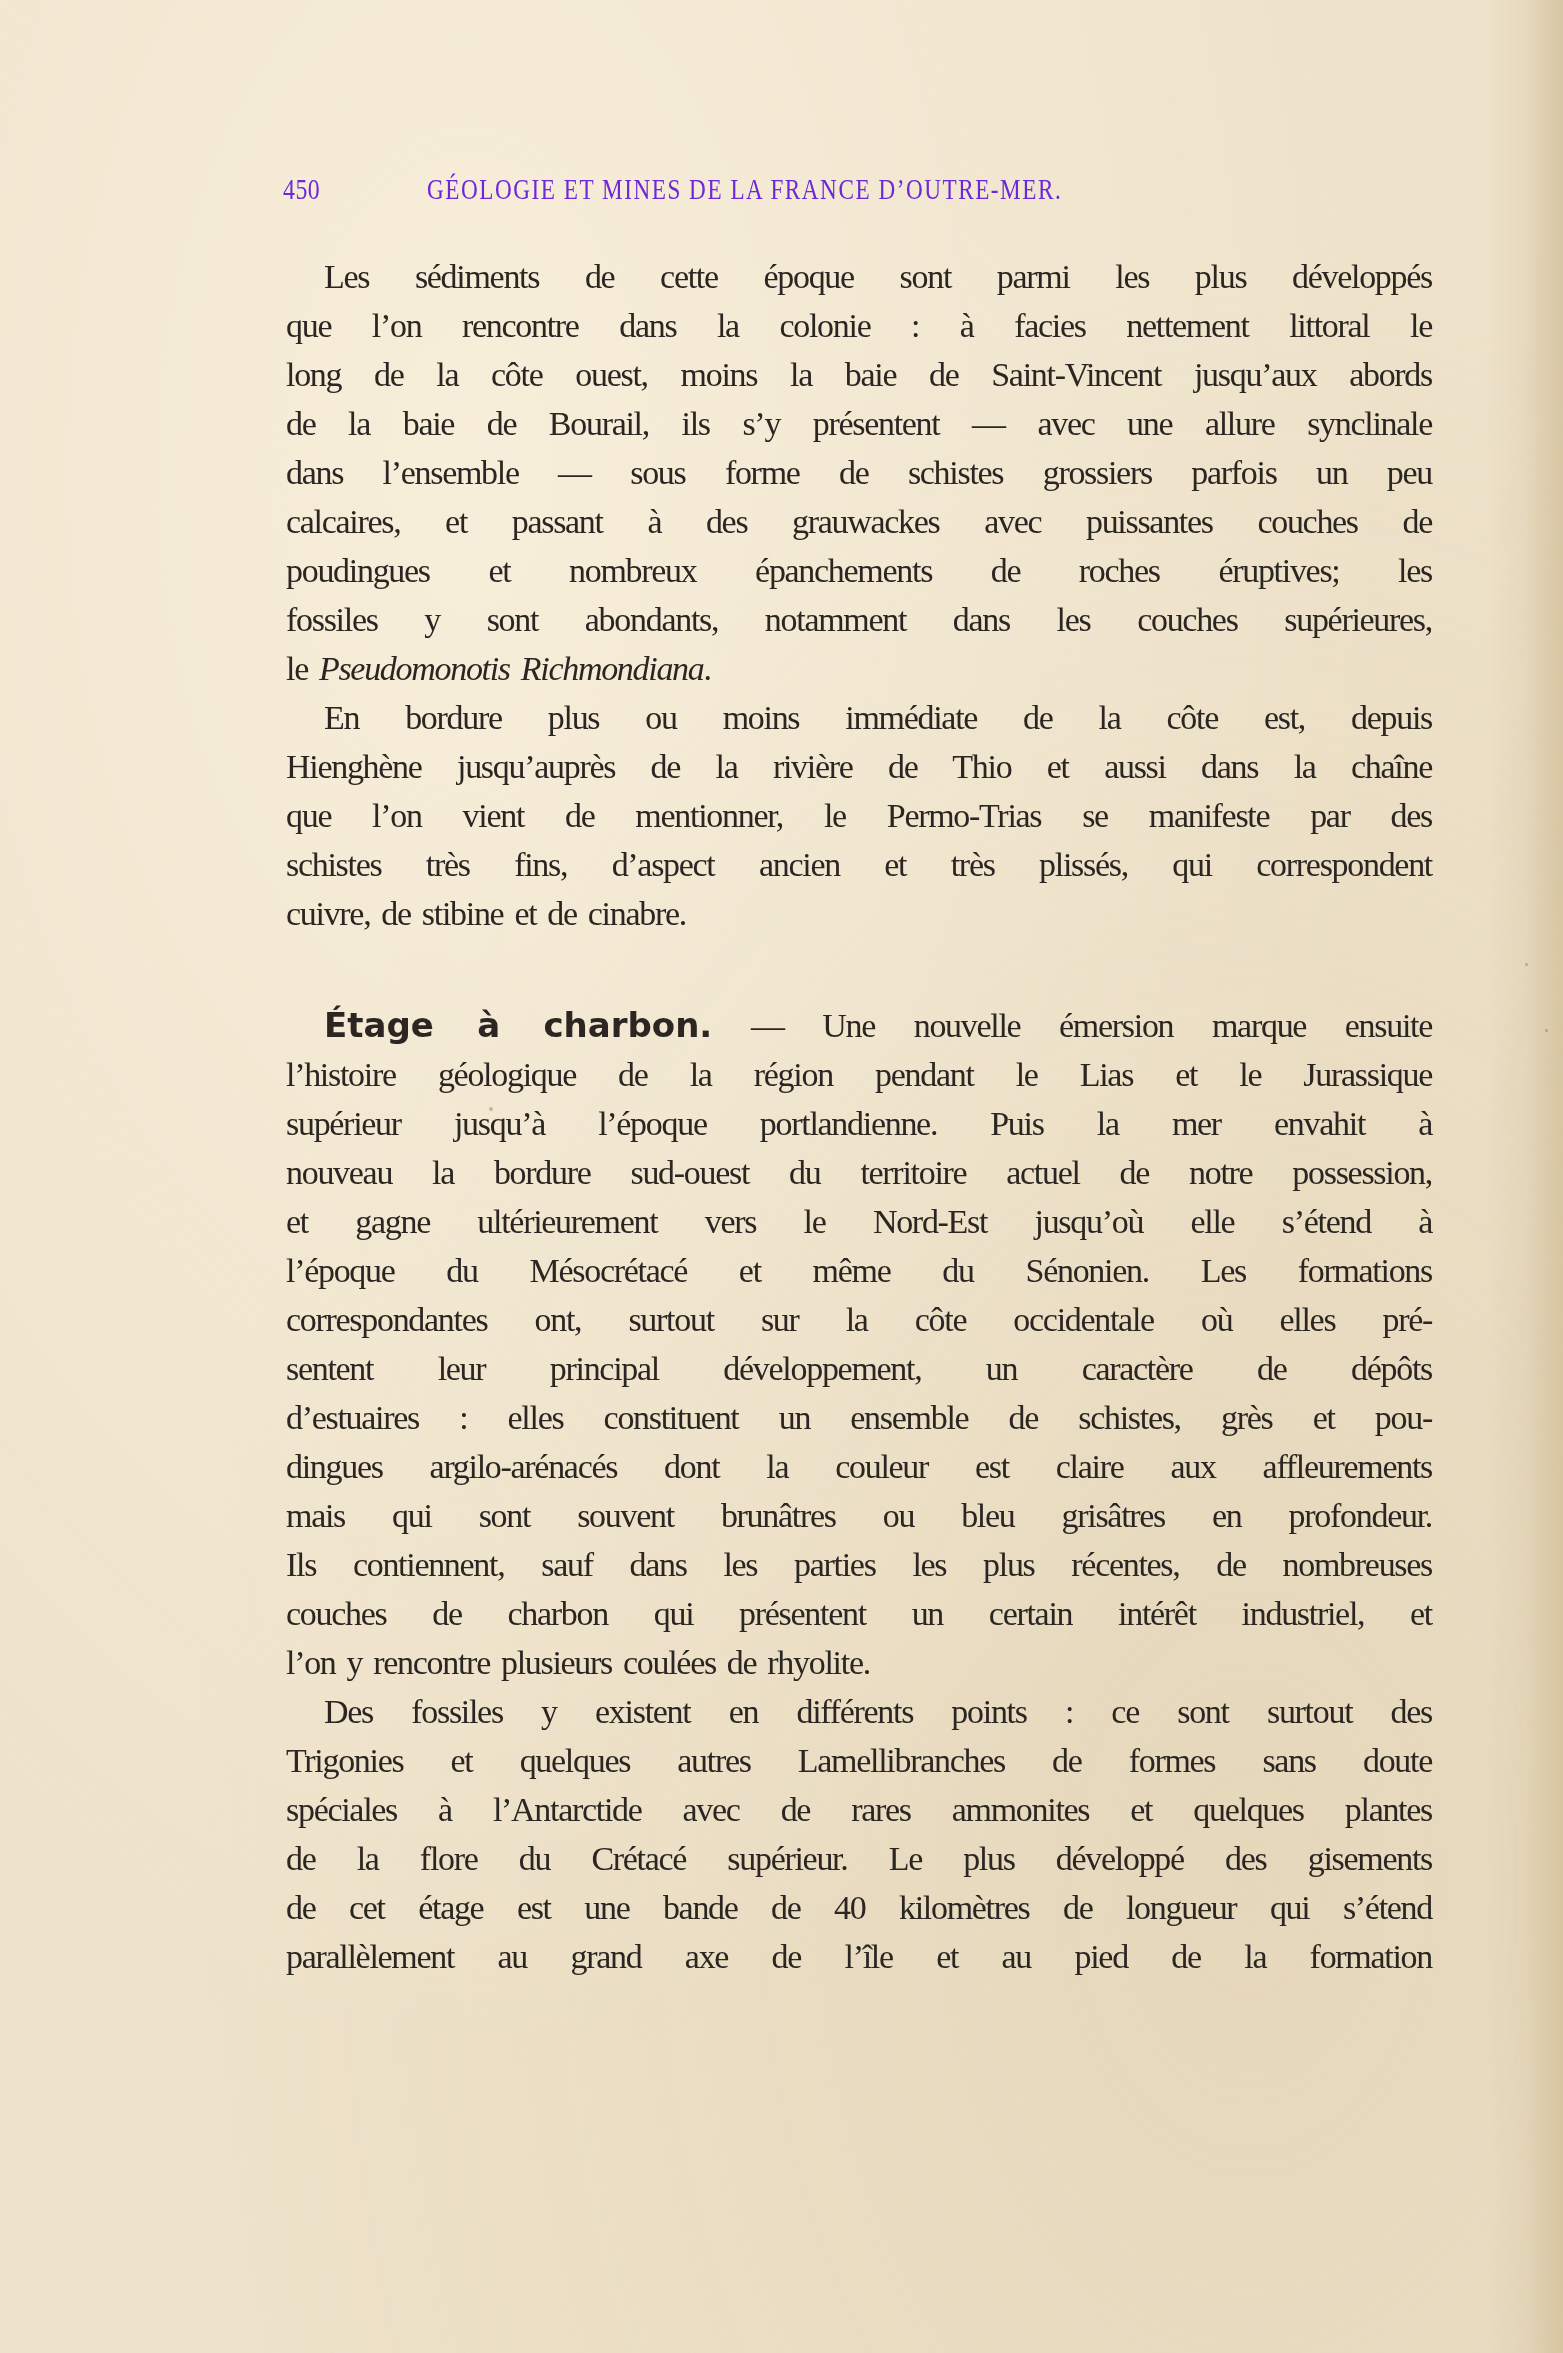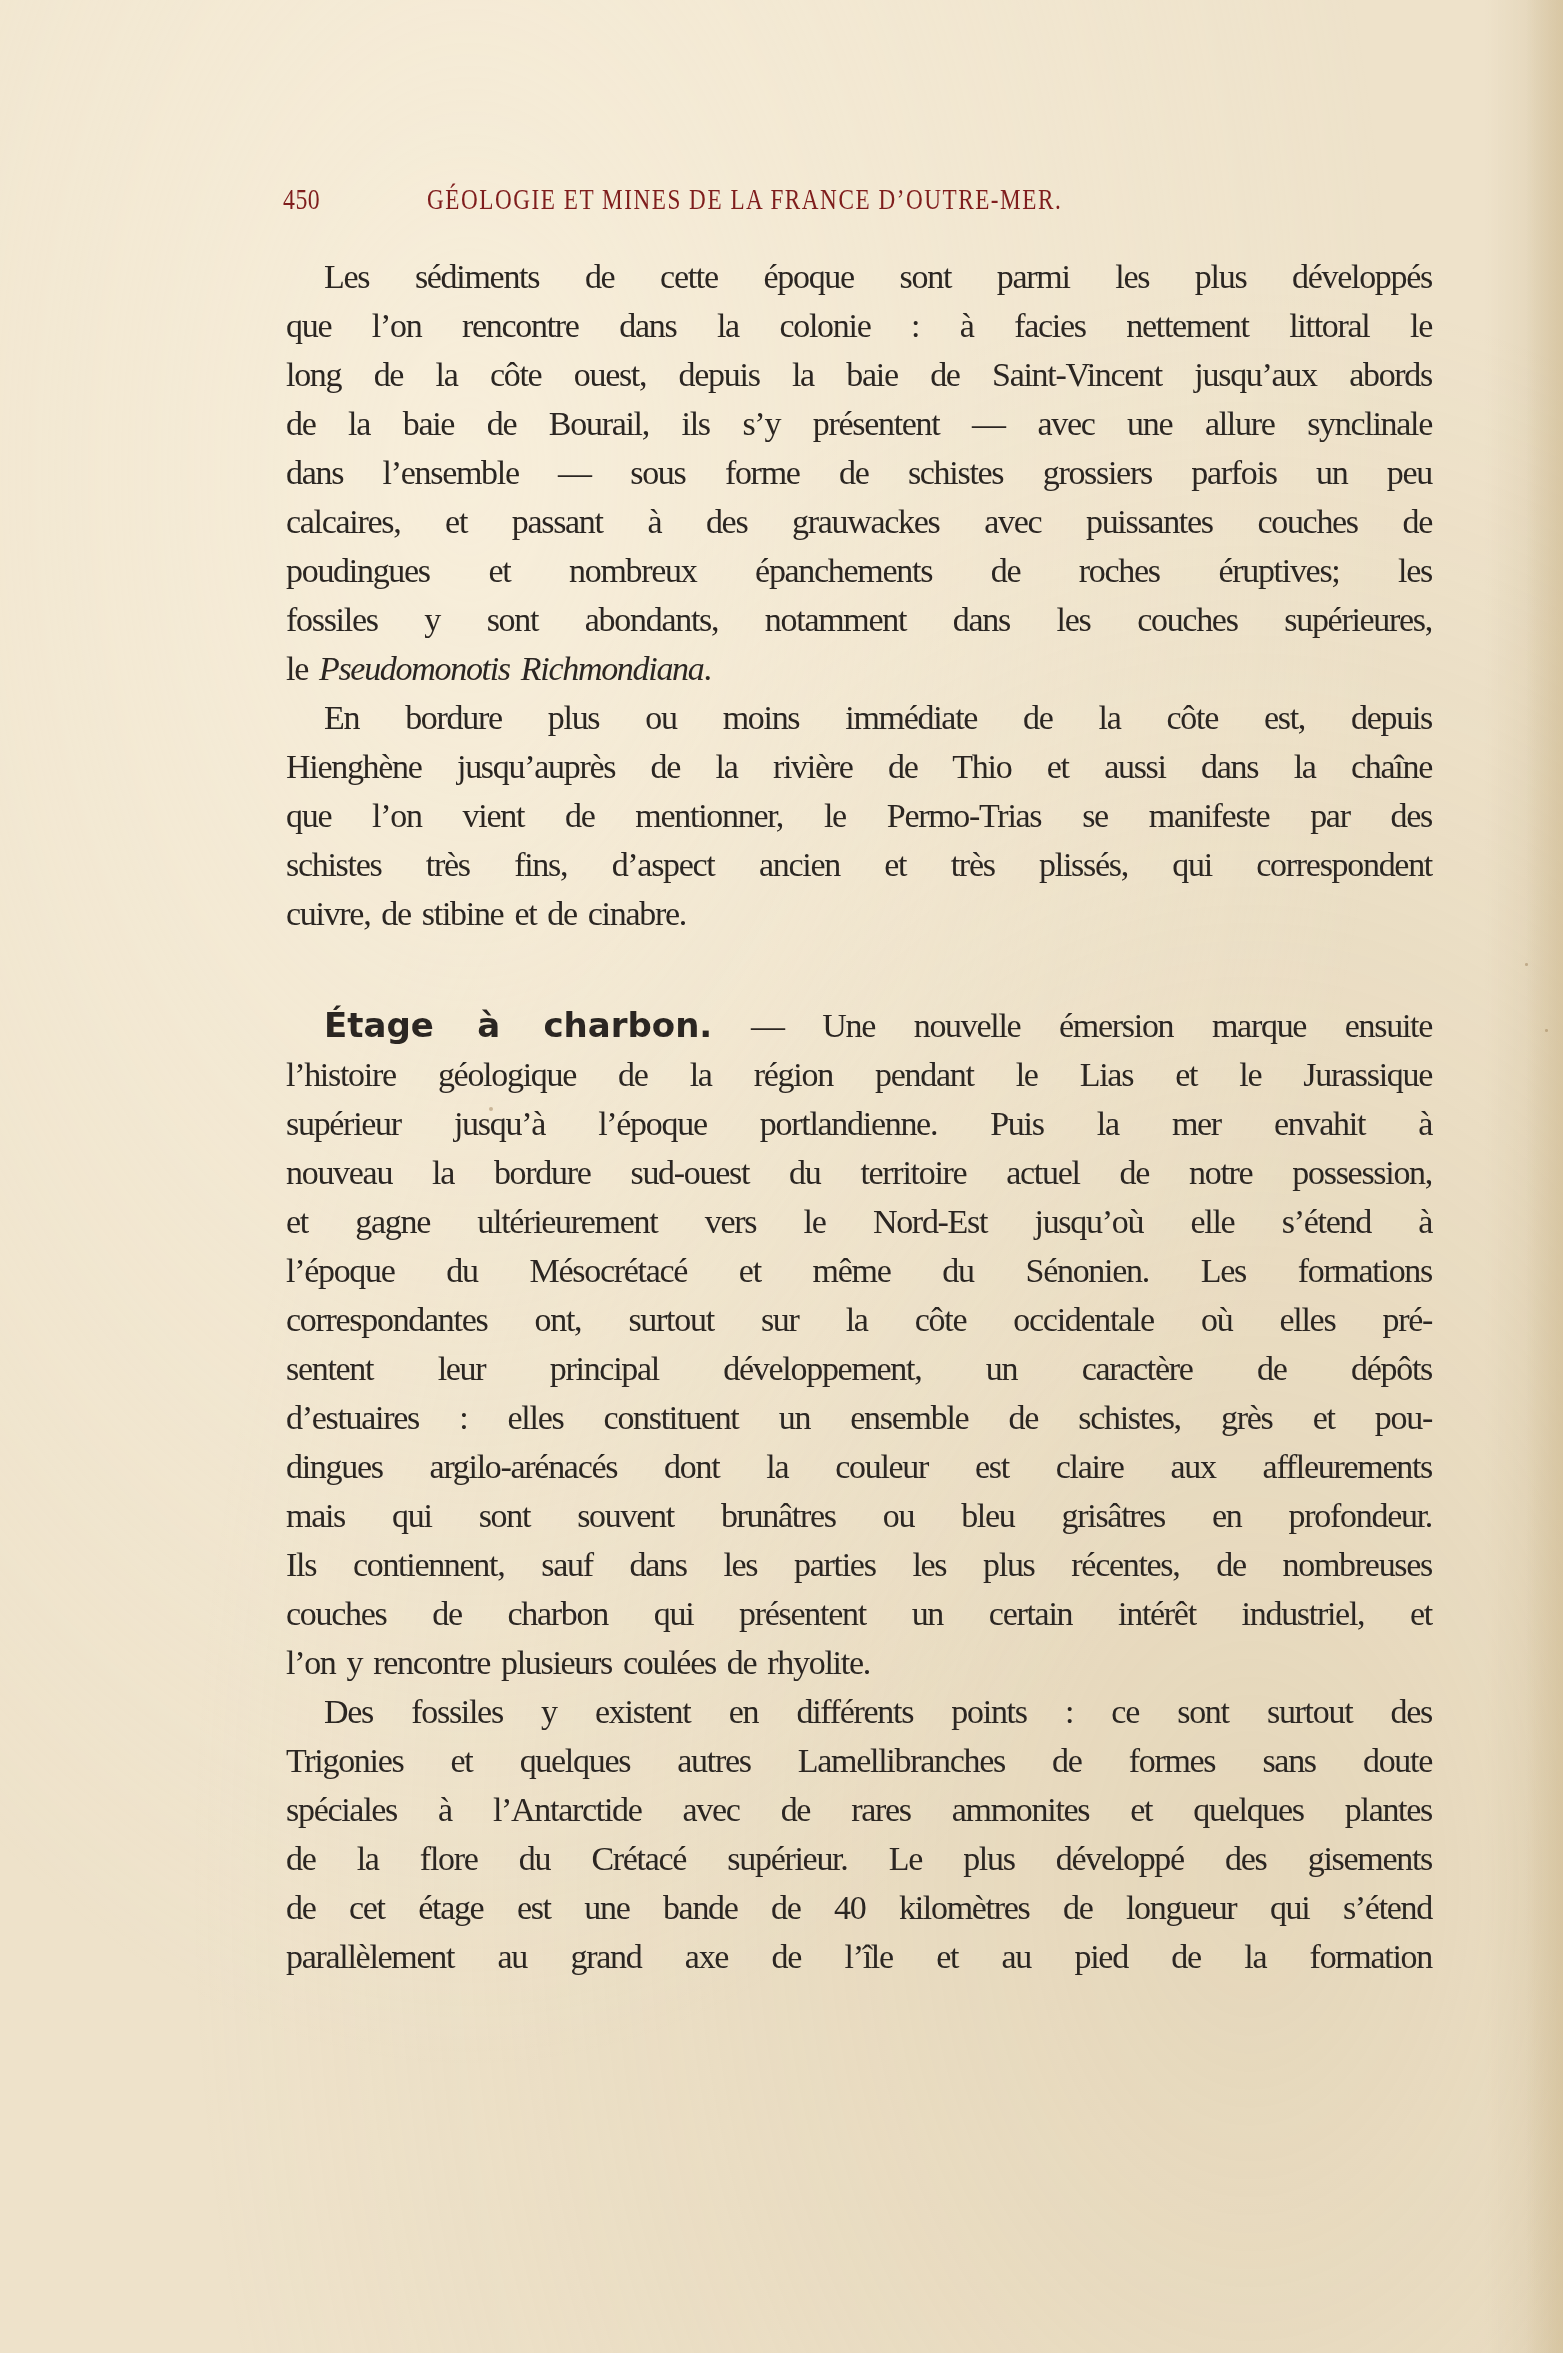--- a/index.html
+++ b/index.html
@@ -25,27 +25,27 @@
     width: 1564px; height: 2354px;
   }
   .right-edge {
     position: absolute;
     right: 0; top: 0;
     width: 38px; height: 2354px;
     background: linear-gradient(90deg, rgba(226,210,178,0) 0%, rgba(210,190,150,0.55) 100%);
   }
   .running-head {
     position: absolute;
-    top: 183px;
+    top: 173px;
     left: 283px;
     width: 1151px;
     height: 44px;
     font-size: 29px;
     letter-spacing: 0.6px;
-    color: #7f1d1d;
+    color: #6d28d9;
   }
   .running-head .folio {
     position: absolute;
     left: 0;
     top: 0;
     display: inline-block;
     transform: scaleX(0.82);
     transform-origin: left center;
   }
   .running-head .title {
@@ -117,21 +117,21 @@
   <div class="body-text">
 
     <div>
       <div class="line indent">
           <span class="line-inner">Les sédiments de cette époque sont parmi les plus développés</span>
         </div>
       <div class="line">
           <span class="line-inner">que l’on rencontre dans la colonie : à facies nettement littoral le</span>
         </div>
       <div class="line">
-          <span class="line-inner">long de la côte ouest, depuis la baie de Saint-Vincent jusqu’aux abords</span>
+          <span class="line-inner">long de la côte ouest, moins la baie de Saint-Vincent jusqu’aux abords</span>
         </div>
       <div class="line">
           <span class="line-inner">de la baie de Bourail, ils s’y présentent — avec une allure synclinale</span>
         </div>
       <div class="line">
           <span class="line-inner">dans l’ensemble — sous forme de schistes grossiers parfois un peu</span>
         </div>
       <div class="line">
           <span class="line-inner">calcaires, et passant à des grauwackes avec puissantes couches de</span>
         </div>

